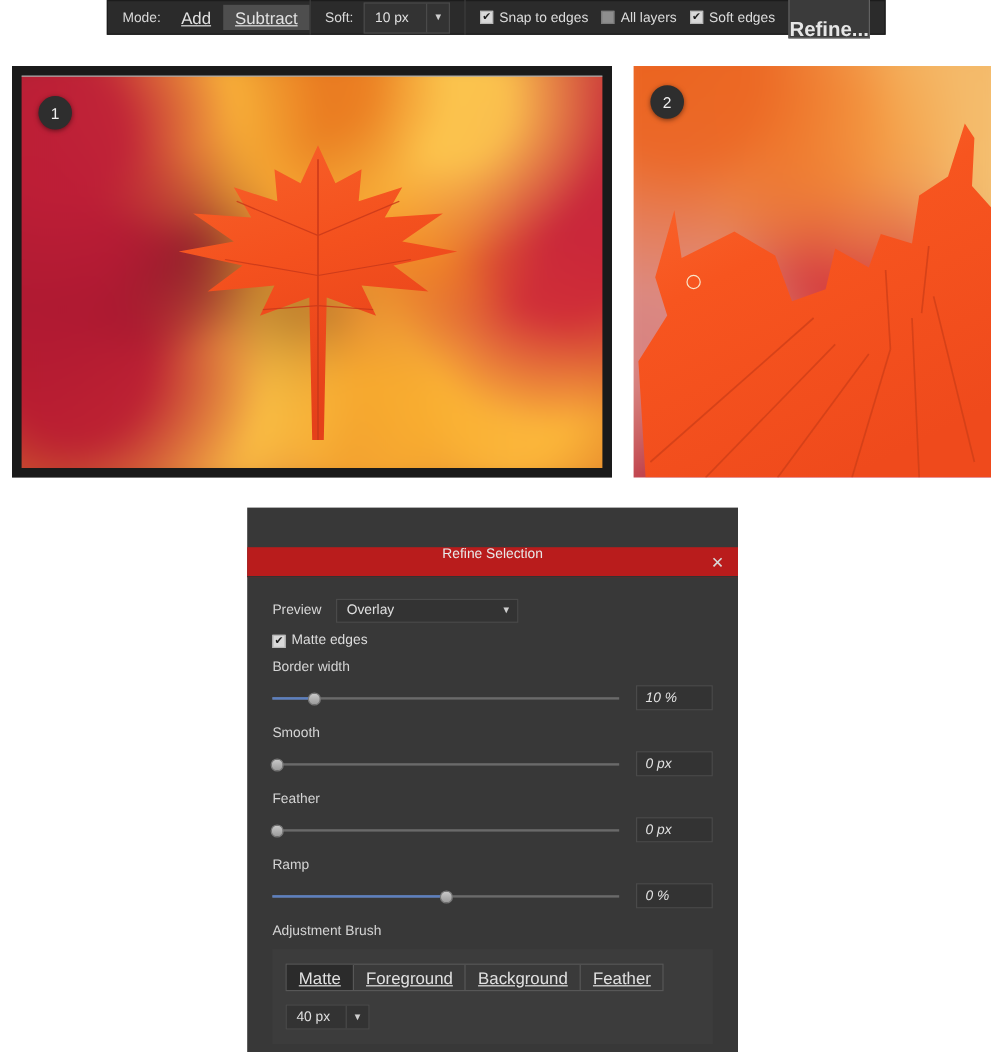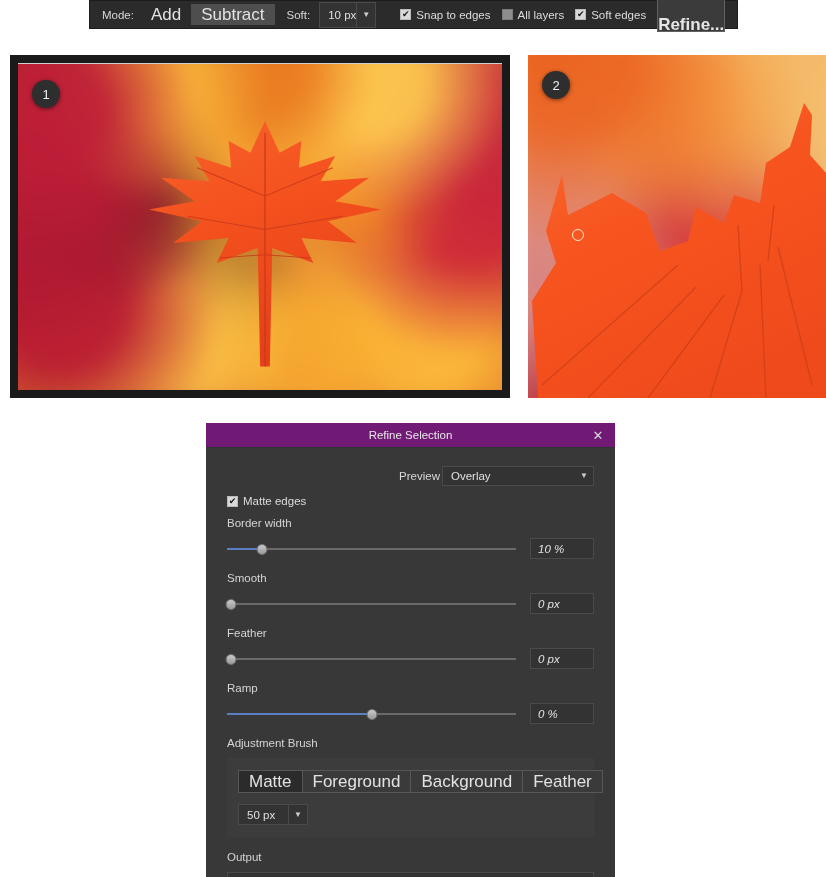--- a/index.html
+++ b/index.html
@@ -45,26 +45,27 @@
   .seg-group {
     display: flex;
     height: 21px;
     align-items: stretch;
   }
   .seg-btn {
     display: flex;
     align-items: center;
     justify-content: center;
     padding: 0 10px;
-    font-size: 17px;
+    font-size: 14px;
     color: #e2e2e2;
     background: transparent;
     border: none;
     cursor: pointer;
     white-space: nowrap;
+    text-decoration: underline;
   }
   .seg-btn.active {
     background: #4e4e4e;
   }
   .combo {
     position: relative;
     height: 26px;
     background: #333333;
     border: 1px solid #4a4a4a;
     box-sizing: border-box;
@@ -260,25 +261,26 @@
     width: 409px;
     height: 454px;
     background: #383838;
     box-sizing: border-box;
     color: #dcdcdc;
     font-size: 11.5px;
   }
   #dlg-titlebar {
     position: relative;
     height: 24px;
-    background: #701a75;
-    display: flex;
-    align-items: center;
+    background: #b91c1c;
+    display: flex;
+    align-items: flex-start;
     justify-content: center;
     border-bottom: 1px solid #333333;
+    margin-top: 33px;
   }
   #dlg-title {
     font-size: 11.5px;
     color: #e8e8e8;
   }
   #dlg-close {
     position: absolute;
     right: 6px;
     top: 0;
     height: 24px;
@@ -289,22 +291,21 @@
     color: #d8d8d8;
     font-size: 13px;
     cursor: pointer;
   }
   #dlg-body {
     padding: 18px 21px 0 21px;
   }
   .preview-row {
     display: flex;
     align-items: center;
-    justify-content: flex-end;
-    gap: 2px;
+    gap: 12px;
     margin-bottom: 9px;
   }
   #preview-label { color: #d7d7d7; font-size: 11.5px; }
   #preview-combo {
     width: 152px;
     height: 20px;
   }
   .dlg-chk { margin-bottom: 10px; margin-right: 0; }
   .field-label {
     color: #d5d5d5;
@@ -539,21 +540,21 @@
 
       <div class="field-label">Adjustment Brush</div>
       <div id="brush-group">
         <div id="brush-seg">
           <button class="seg-btn active">Matte</button>
           <button class="seg-btn">Foreground</button>
           <button class="seg-btn">Background</button>
           <button class="seg-btn">Feather</button>
         </div>
         <div class="combo" id="brush-size-combo">
-          <span class="combo-val">50 px</span>
+          <span class="combo-val">40 px</span>
           <span class="combo-divider"></span>
           <span class="caret">▼</span>
         </div>
       </div>
 
       <div class="field-label">Output</div>
       <div class="combo" id="output-combo">
         <span class="combo-val">Selection</span>
 
       </div>

